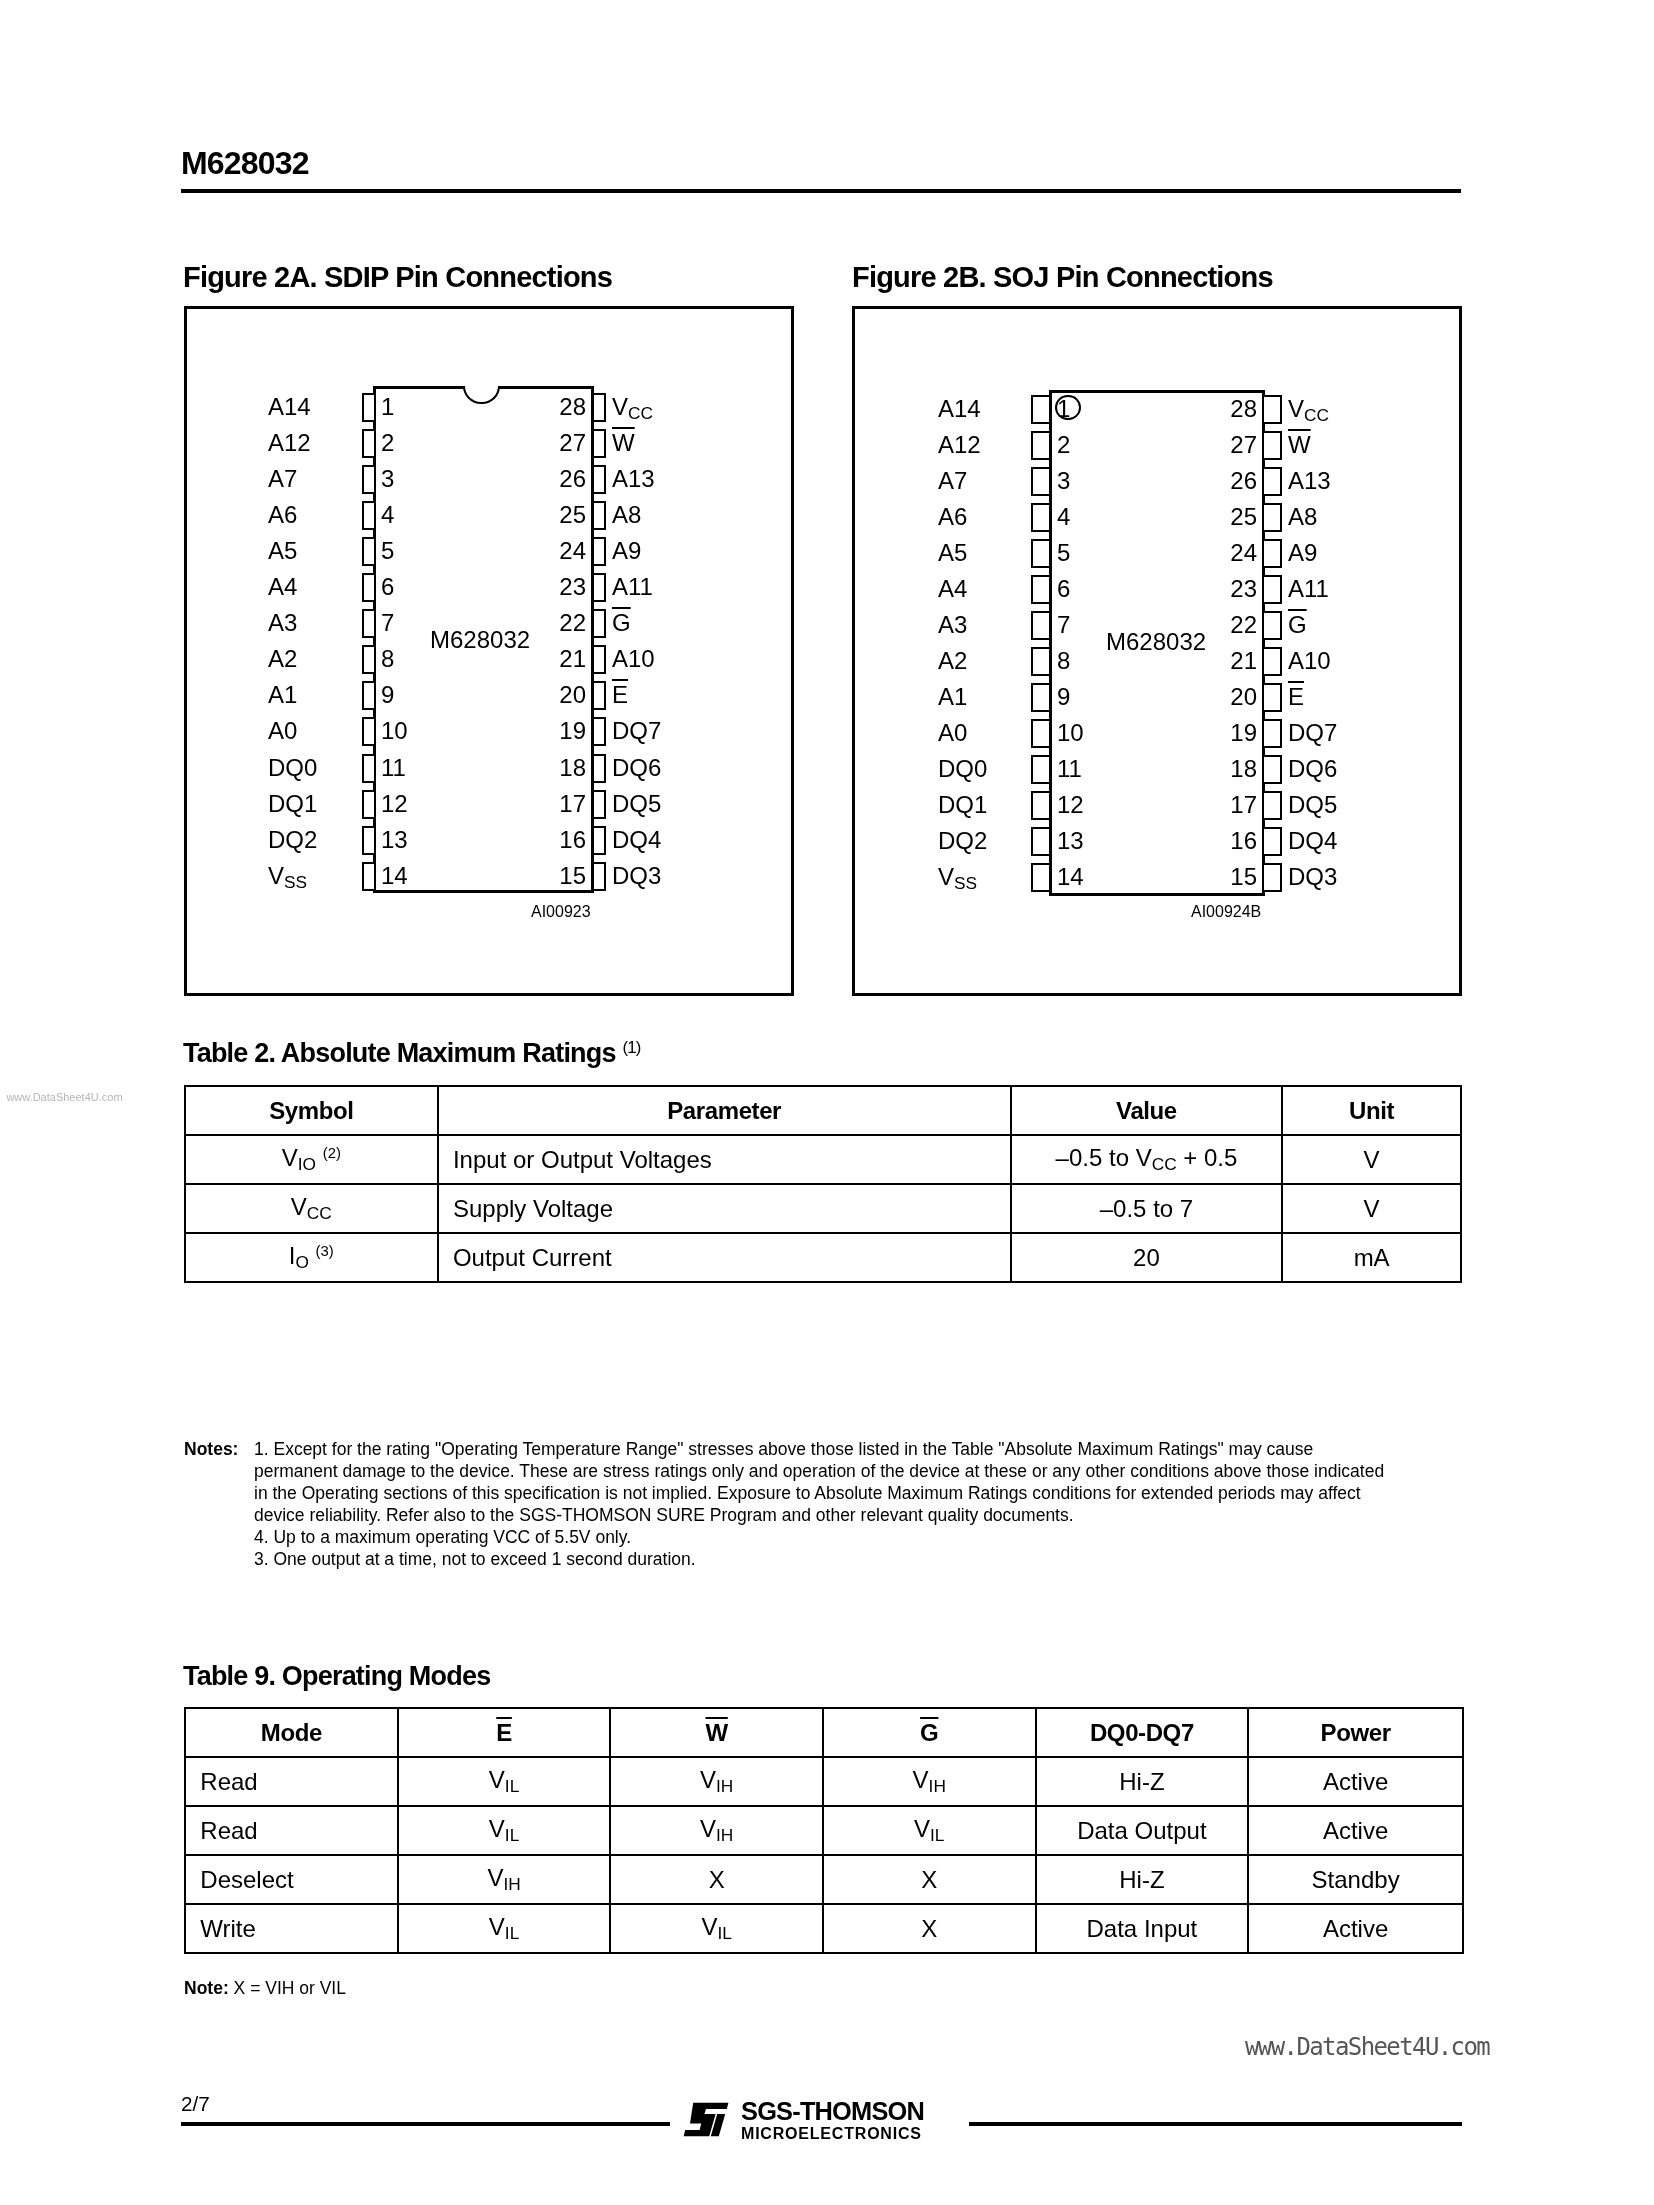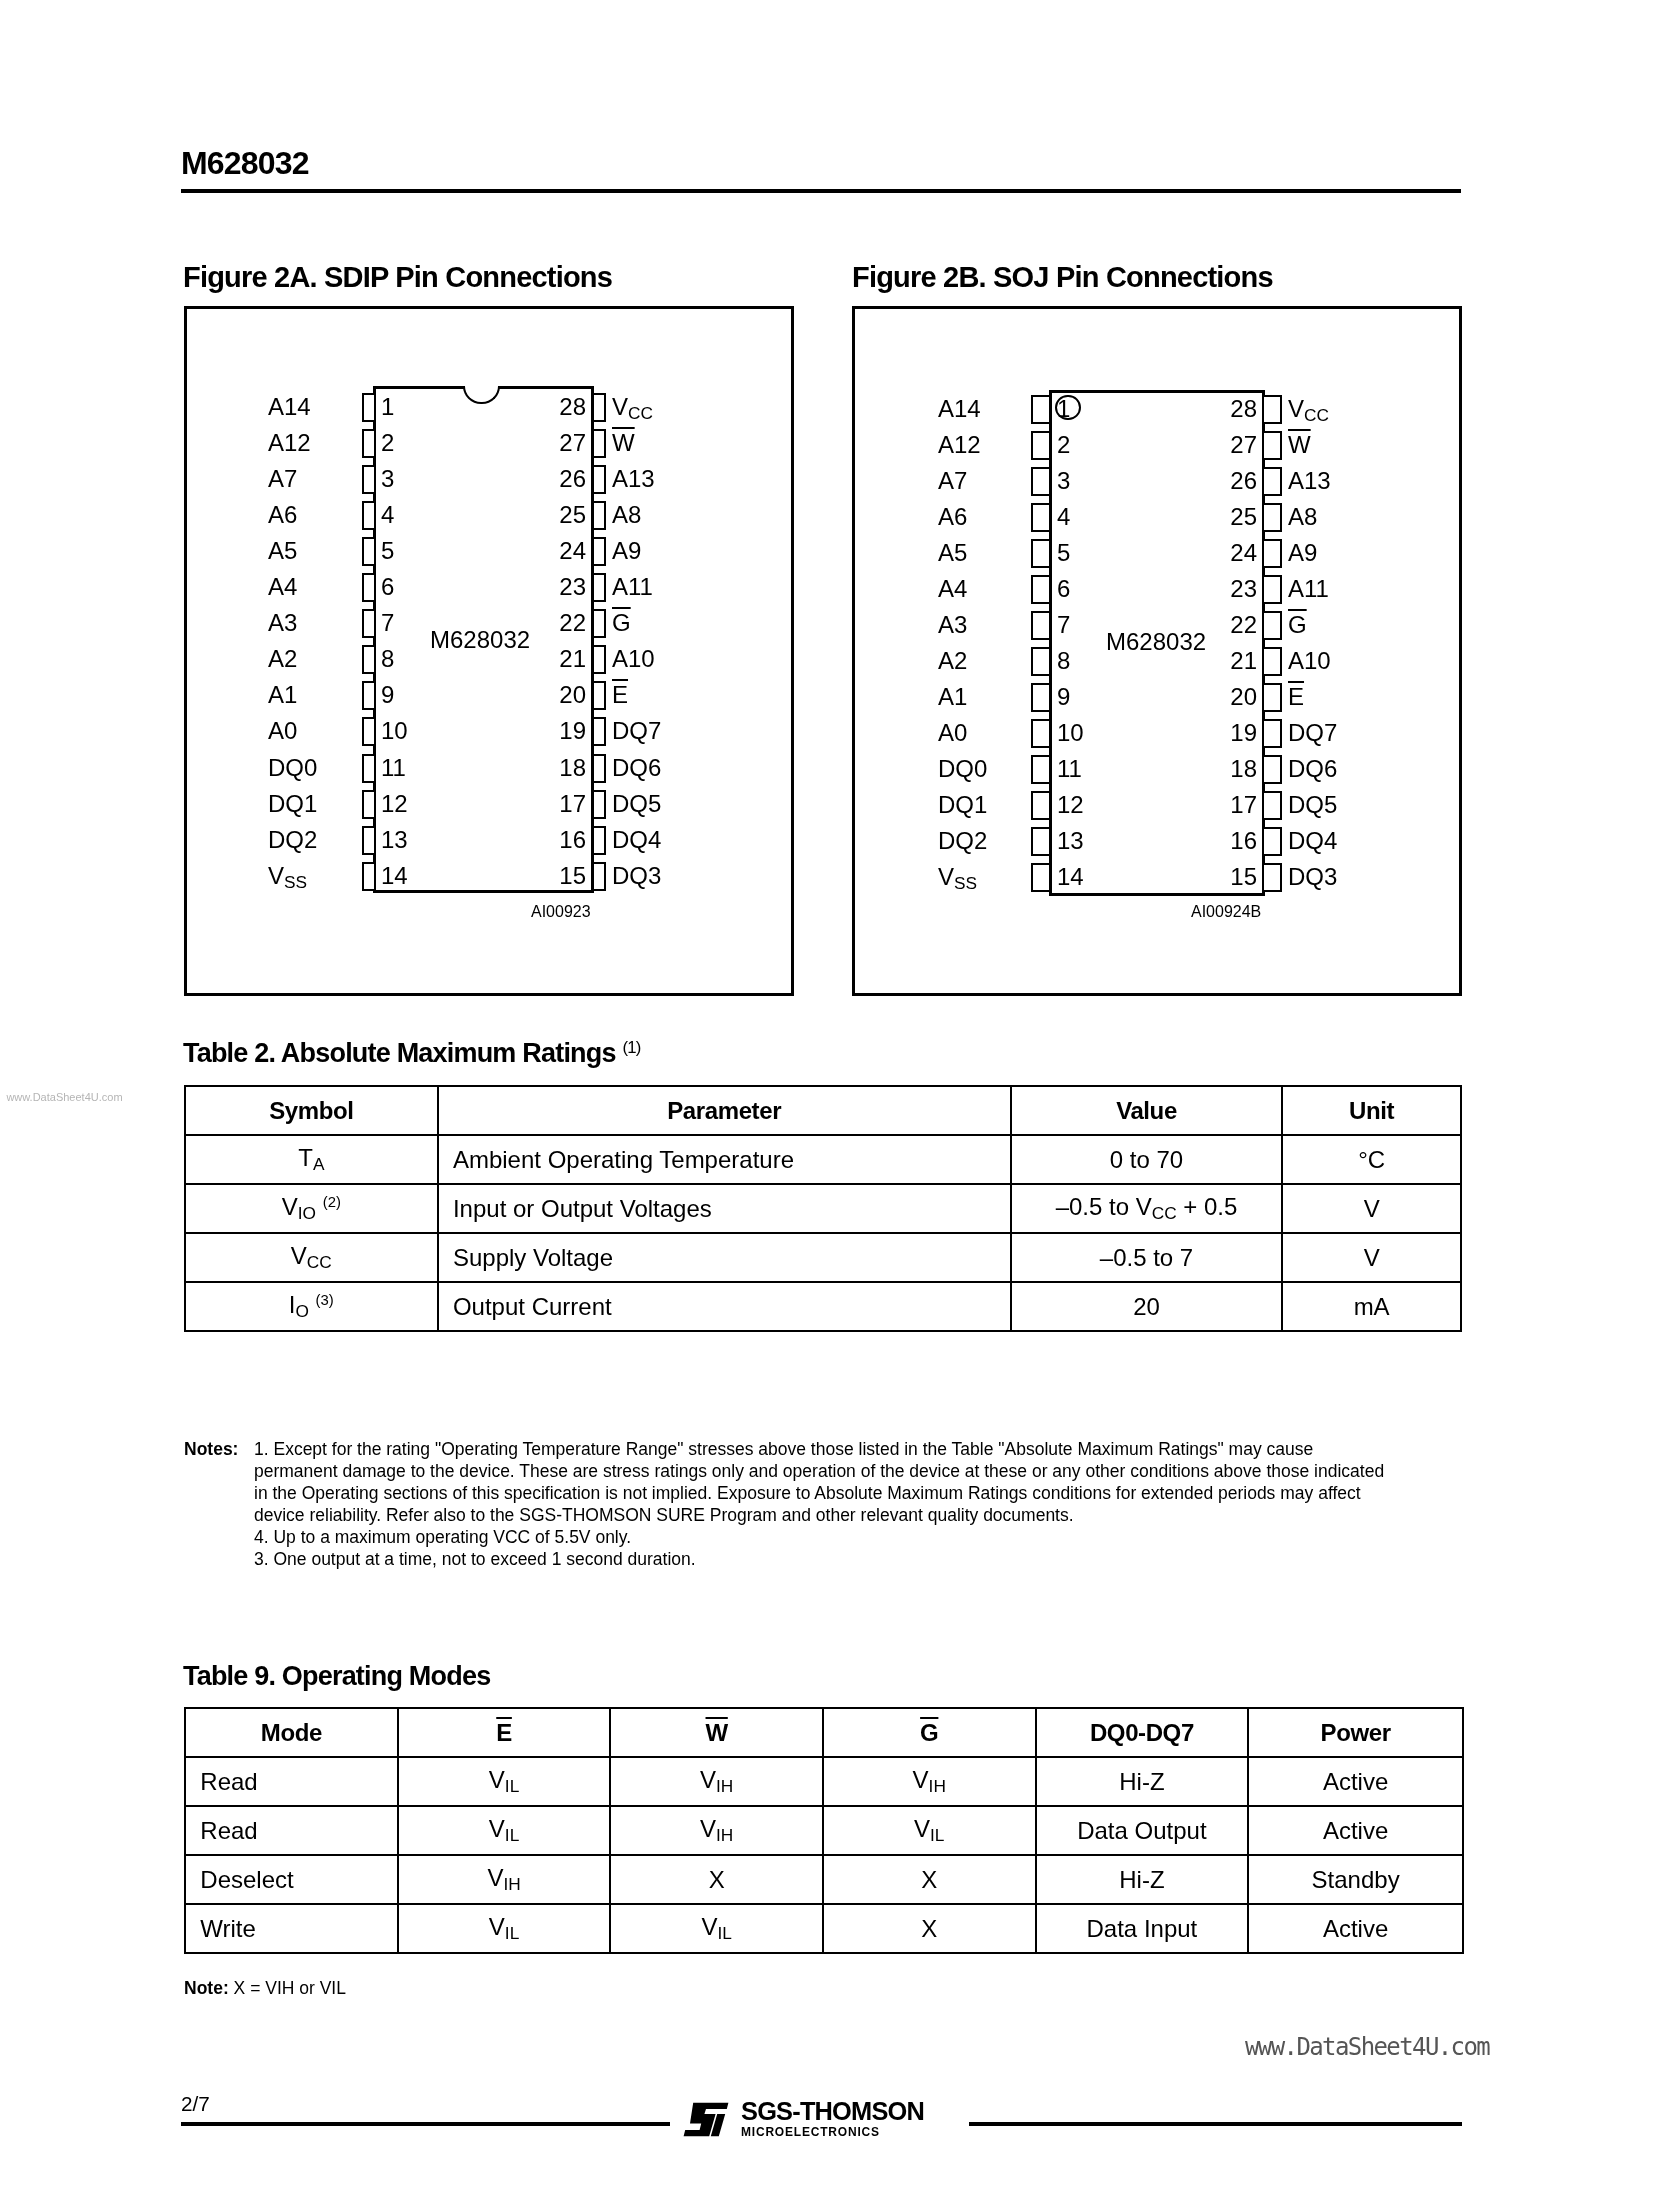--- a/index.html
+++ b/index.html
@@ -32,21 +32,21 @@
   table.dt td.left { text-align:left; padding-left:14.3px; }
   .tbl-title { font-size:27px; font-weight:bold; letter-spacing:-0.8px; white-space:nowrap; }
   .notes { font-size:17.5px; line-height:22px; }
   .notes .lbl { font-weight:bold; }
   .watermark-side { left:6.4px; top:1091px; font-size:11px; color:#b5b5b5; font-family:"Liberation Sans Narrow","Liberation Sans", sans-serif; }
   .watermark { left:1245px; top:2033px; font-size:24px; color:#555; font-family:"DejaVu Sans Mono", monospace; letter-spacing:-1.6px; }
   .page-num { left:181px; top:2092px; font-size:20.7px; }
   .foot-rule { height:4px; background:#000; }
   .st-logo { left:682px; top:2101px; width:48px; height:37px; }
   .brand { left:741px; top:2099px; font-size:25.4px; font-weight:bold; letter-spacing:-0.8px; line-height:24px; }
-  .brand-sub { left:741px; top:2125px; font-size:12px; font-weight:bold; letter-spacing:0.8px; color:#000; }
+  .brand-sub { left:741px; top:2125px; font-size:16px; font-weight:bold; letter-spacing:0.8px; color:#000; }
 </style>
 </head>
 <body>
 
 <div class="abs doc-id">M628032</div>
 <div class="abs top-rule"></div>
 
 <div class="abs fig-title" style="left:183px;top:261px;">Figure 2A.  SDIP Pin Connections</div>
 <div class="abs fig-title" style="left:852px;top:261px;">Figure 2B.  SOJ Pin Connections</div>
 
@@ -364,26 +364,20 @@
     </colgroup>
   <tbody>
       <tr>
     <th>Symbol</th>
     <th>Parameter</th>
     <th>Value</th>
     <th>Unit</th>
   </tr>
   </tbody>
     <tbody id="t2body">
-      <tr>
-        <td>T<span class="sub">A</span></td>
-        <td class="left">Ambient Operating Temperature</td>
-        <td>0 to 70</td>
-        <td>°C</td>
-      </tr>
       <tr>
         <td>V<span class="sub">IO</span> <span class="sup">(2)</span></td>
         <td class="left">Input or Output Voltages</td>
         <td>–0.5 to V<span class="sub">CC</span> + 0.5</td>
         <td>V</td>
       </tr>
       <tr>
         <td>V<span class="sub">CC</span></td>
         <td class="left">Supply Voltage</td>
         <td>–0.5 to 7</td>

